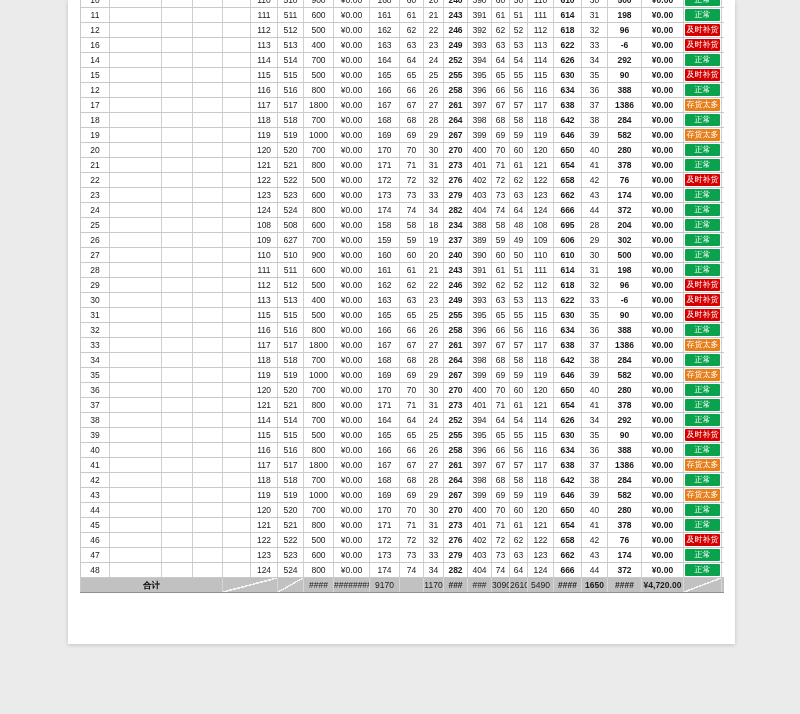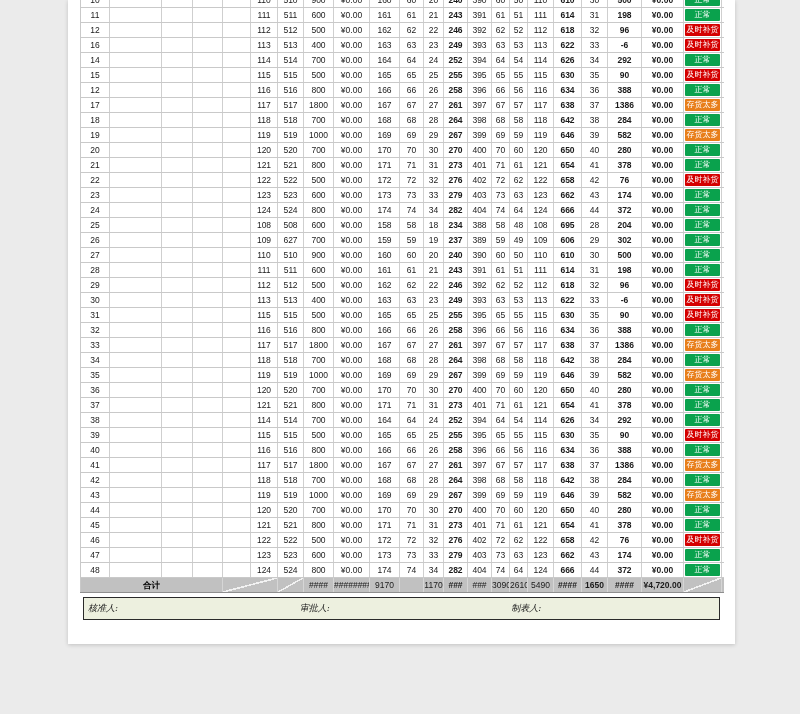--- a/index.html
+++ b/index.html
@@ -1086,18 +1086,13 @@
         <div class="cell" style="width: 18px;">3090</div>
         <div class="cell" style="width: 18px;">2610</div>
         <div class="cell" style="width: 26px;">5490</div>
         <div class="cell b" style="width: 28px;">####</div>
         <div class="cell b" style="width: 26px;">1650</div>
         <div class="cell b" style="width: 34px;">####</div>
         <div class="cell b" style="width: 42px;">¥4,720.00</div>
         <div class="cell diag" style="width: 38px;"></div>
       </div>
     </div>
-  <div class="sign-row">
-    <span>核准人:</span>
-    <span>审批人:</span>
-    <span>制表人:</span>
-  </div>
 </div>
 
 </body></html>

